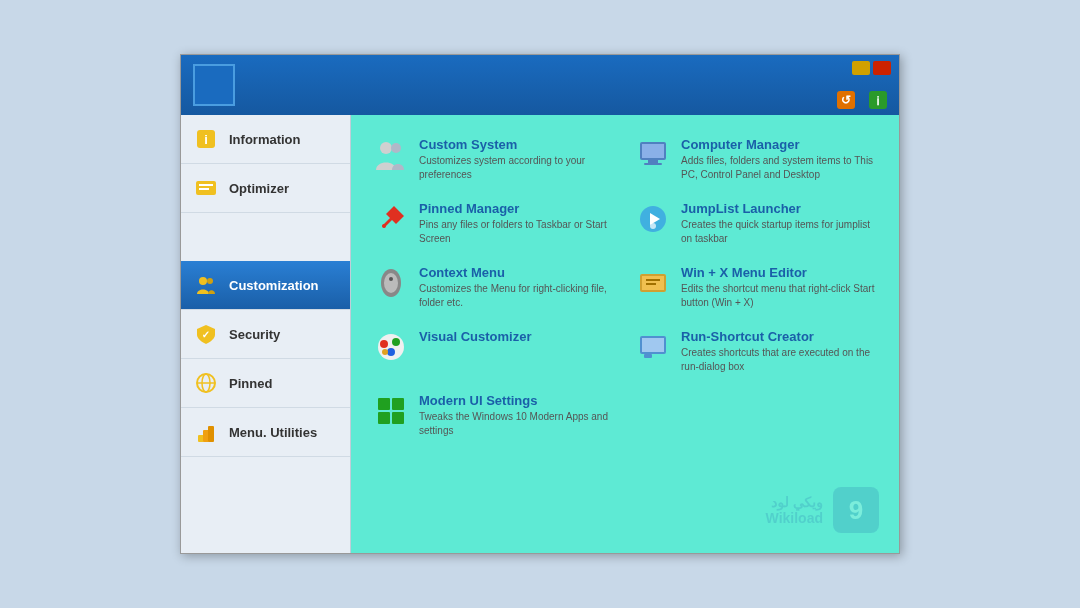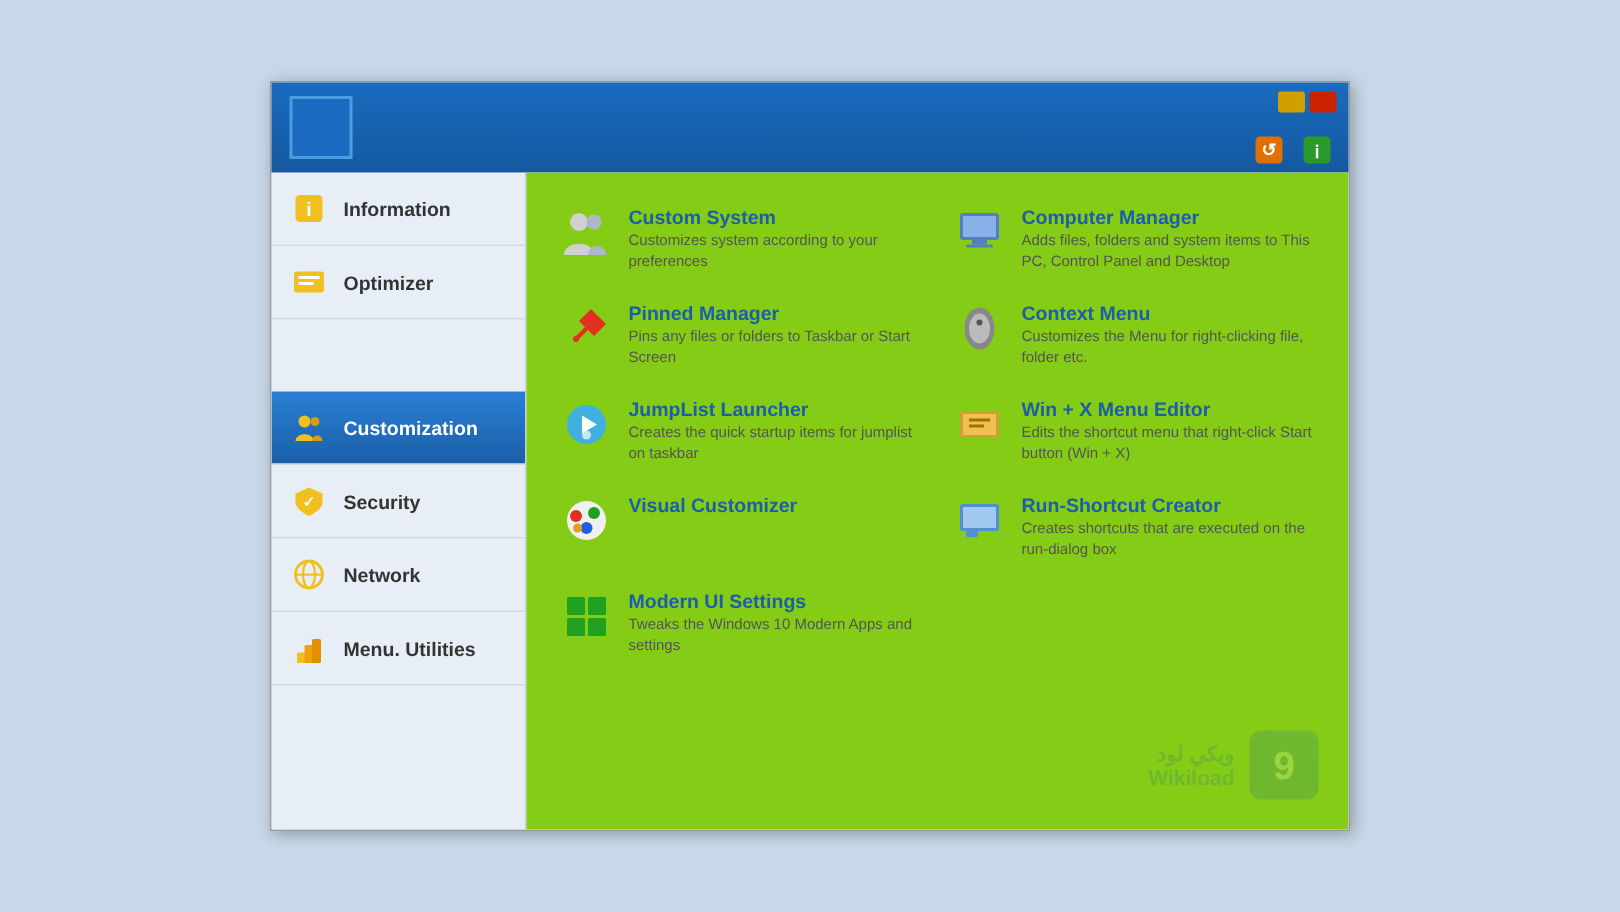--- a/index.html
+++ b/index.html
@@ -94,21 +94,21 @@
       padding: 8px 10px;
       font-size: 9px;
       color: #666;
       line-height: 1.4;
     }
 
     
     .main-content {
       flex: 1;
       padding: 14px 16px;
-      background: #84cc16;
+      background: #5eead4;
       overflow-y: auto;
       display: grid;
       grid-template-columns: 1fr 1fr;
       grid-template-rows: repeat(5, auto);
       gap: 4px 8px;
       align-content: start;
     }
     .menu-item {
       display: flex;
       align-items: flex-start;
@@ -259,21 +259,21 @@
             <span>Security</span>
           </div>
           <div class="sidebar-item">
             <span class="sidebar-icon">
               <svg width="22" height="22" viewBox="0 0 22 22">
                 <circle cx="11" cy="11" r="9" fill="none" stroke="#f0c020" stroke-width="2"></circle>
                 <ellipse cx="11" cy="11" rx="4" ry="9" fill="none" stroke="#f0c020" stroke-width="1.5"></ellipse>
                 <line x1="2" y1="11" x2="20" y2="11" stroke="#f0c020" stroke-width="1.5"></line>
               </svg>
             </span>
-            <span>Network</span>
+            <span>Pinned</span>
           </div>
           <div class="sidebar-item">
             <span class="sidebar-icon">
               <svg width="22" height="22" viewBox="0 0 22 22">
                 <rect x="3" y="14" width="6" height="7" rx="1" fill="#f0c020"></rect>
                 <rect x="8" y="9" width="6" height="12" rx="1" fill="#f0a010"></rect>
                 <rect x="13" y="5" width="6" height="16" rx="1" fill="#e09000"></rect>
               </svg>
             </span>
             <span>Menu. Utilities</span>
@@ -320,41 +320,41 @@
             </svg>
           </div>
           <div class="menu-text">
             <div class="menu-title">Pinned Manager</div>
             <div class="menu-desc">Pins any files or folders to Taskbar or Start Screen</div>
           </div>
         </div>
         <div class="menu-item">
           <div class="menu-icon">
             <svg width="34" height="34" viewBox="0 0 34 34">
+              <circle cx="17" cy="17" r="13" fill="#40b0e0"></circle>
+              <polygon points="14,11 24,17 14,23" fill="#fff"></polygon>
+              <circle cx="17" cy="24" r="3" fill="#fff" opacity="0.7"></circle>
+            </svg>
+          </div>
+          <div class="menu-text">
+            <div class="menu-title">JumpList Launcher</div>
+            <div class="menu-desc">Creates the quick startup items for jumplist on taskbar</div>
+          </div>
+        </div>
+        <div class="menu-item">
+          <div class="menu-icon">
+            <svg width="34" height="34" viewBox="0 0 34 34">
               <ellipse cx="17" cy="17" rx="10" ry="14" fill="#888"></ellipse>
               <ellipse cx="17" cy="17" rx="7" ry="10" fill="#bbb"></ellipse>
               <circle cx="17" cy="13" r="2" fill="#555"></circle>
             </svg>
           </div>
           <div class="menu-text">
             <div class="menu-title">Context Menu</div>
             <div class="menu-desc">Customizes the Menu for right-clicking file, folder etc.</div>
-          </div>
-        </div>
-        <div class="menu-item">
-          <div class="menu-icon">
-            <svg width="34" height="34" viewBox="0 0 34 34">
-              <circle cx="17" cy="17" r="13" fill="#40b0e0"></circle>
-              <polygon points="14,11 24,17 14,23" fill="#fff"></polygon>
-              <circle cx="17" cy="24" r="3" fill="#fff" opacity="0.7"></circle>
-            </svg>
-          </div>
-          <div class="menu-text">
-            <div class="menu-title">JumpList Launcher</div>
-            <div class="menu-desc">Creates the quick startup items for jumplist on taskbar</div>
           </div>
         </div>
         <div class="menu-item">
           <div class="menu-icon">
             <svg width="34" height="34" viewBox="0 0 34 34">
               <rect x="4" y="8" width="26" height="18" rx="2" fill="#d0a030"></rect>
               <rect x="6" y="10" width="22" height="14" fill="#f0c050"></rect>
               <line x1="10" y1="14" x2="24" y2="14" stroke="#a07000" stroke-width="2"></line>
               <line x1="10" y1="18" x2="20" y2="18" stroke="#a07000" stroke-width="2"></line>
             </svg>

